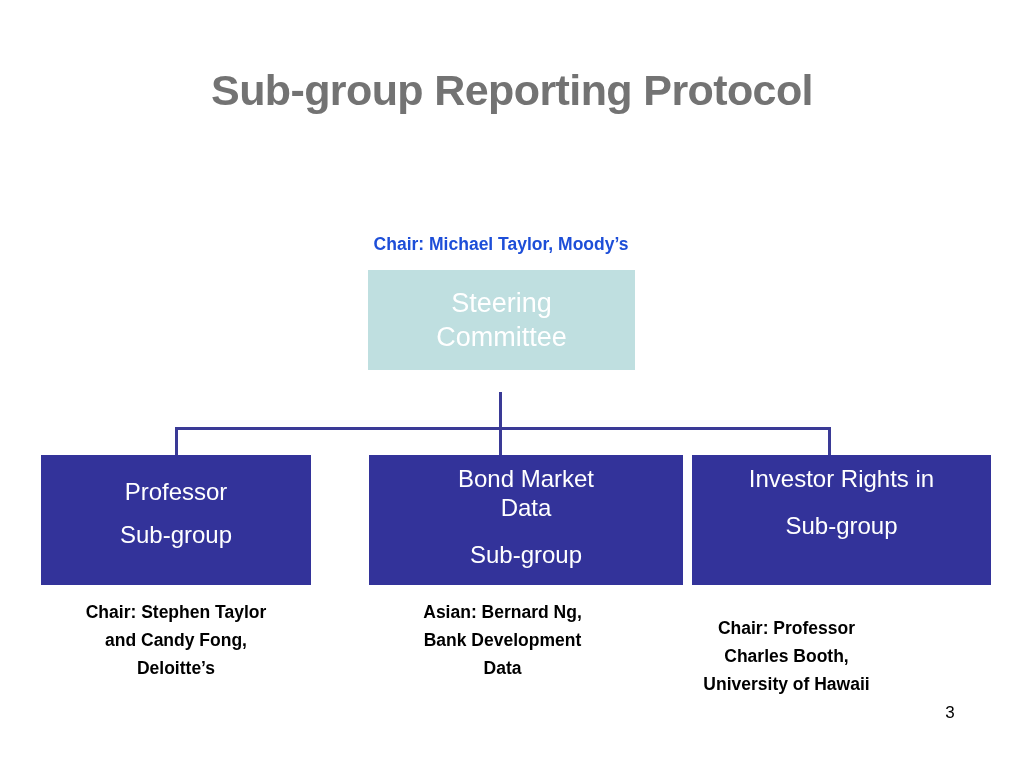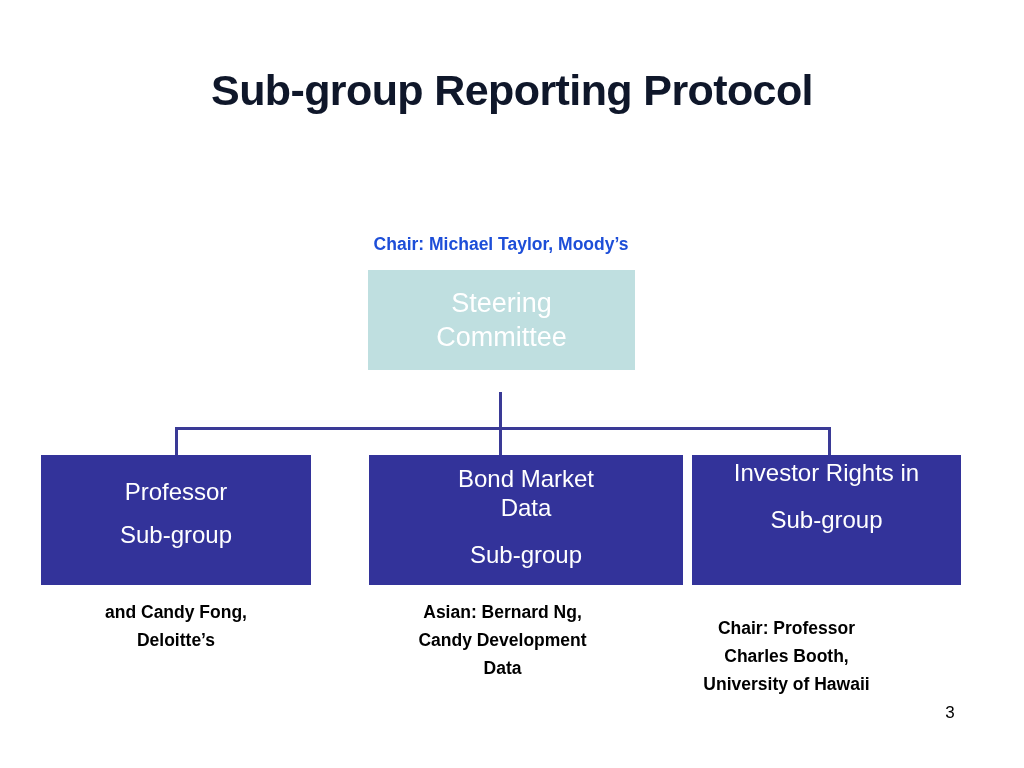--- a/index.html
+++ b/index.html
@@ -29,21 +29,21 @@
     position: absolute;
     left: 0;
     top: 64px;
     width: 1024px;
     text-align: center;
     font-family: "Liberation Sans", sans-serif;
     font-size: 43px;
     font-weight: bold;
     letter-spacing: -0.6px;
     line-height: 52px;
-    color: #0f172a;
+    color: #737373;
     white-space: nowrap;
   }
 
   
   .chair-caption {
     font-family: "Liberation Sans", sans-serif;
     font-weight: bold;
     font-size: 17.5px;
     line-height: 23px;
     color: #1d4ed8;
@@ -109,23 +109,23 @@
   #box-bond {
     left: 369px;
     width: 314px;
     justify-content: flex-start;
     padding-top: 9px;
   }
   #box-bond .title-lines { margin-bottom: 18px; }
 
   #box-investor {
     left: 692px;
-    width: 269px;
+    width: 299px;
     justify-content: flex-start;
-    padding-top: 3px;
+    padding-top: 9px;
   }
   #box-investor .title-lines { margin-bottom: 18px; }
 
   
   .connector {
     position: absolute;
     background: #3a3a96;
   }
   #conn-stem-top   { left: 499px; top: 392px; width: 3px;   height: 36px; }
   #conn-hbar       { left: 175px; top: 427px; width: 656px; height: 3px;  }
@@ -197,27 +197,28 @@
   </div>
 
   <div id="box-investor" class="node-box sub-box">
     <span class="title-lines">
       <span class="line">Investor Rights in</span>
     </span>
     <span class="sub-label">Sub-group</span>
   </div>
 
   <div id="chair-disclosure" class="bottom-chair">
+    <span class="line">Chair: Stephen Taylor</span>
     <span class="line">and Candy Fong,</span>
     <span class="line">Deloitte’s</span>
   </div>
 
   <div id="chair-bond" class="bottom-chair">
     <span class="line">Asian: Bernard Ng,</span>
-    <span class="line">Candy Development</span>
+    <span class="line">Bank Development</span>
     <span class="line">Data</span>
   </div>
 
   <div id="chair-investor" class="bottom-chair">
     <span class="line">Chair: Professor</span>
     <span class="line">Charles Booth,</span>
     <span class="line">University of Hawaii</span>
   </div>
 
   <div id="page-number">3</div>

